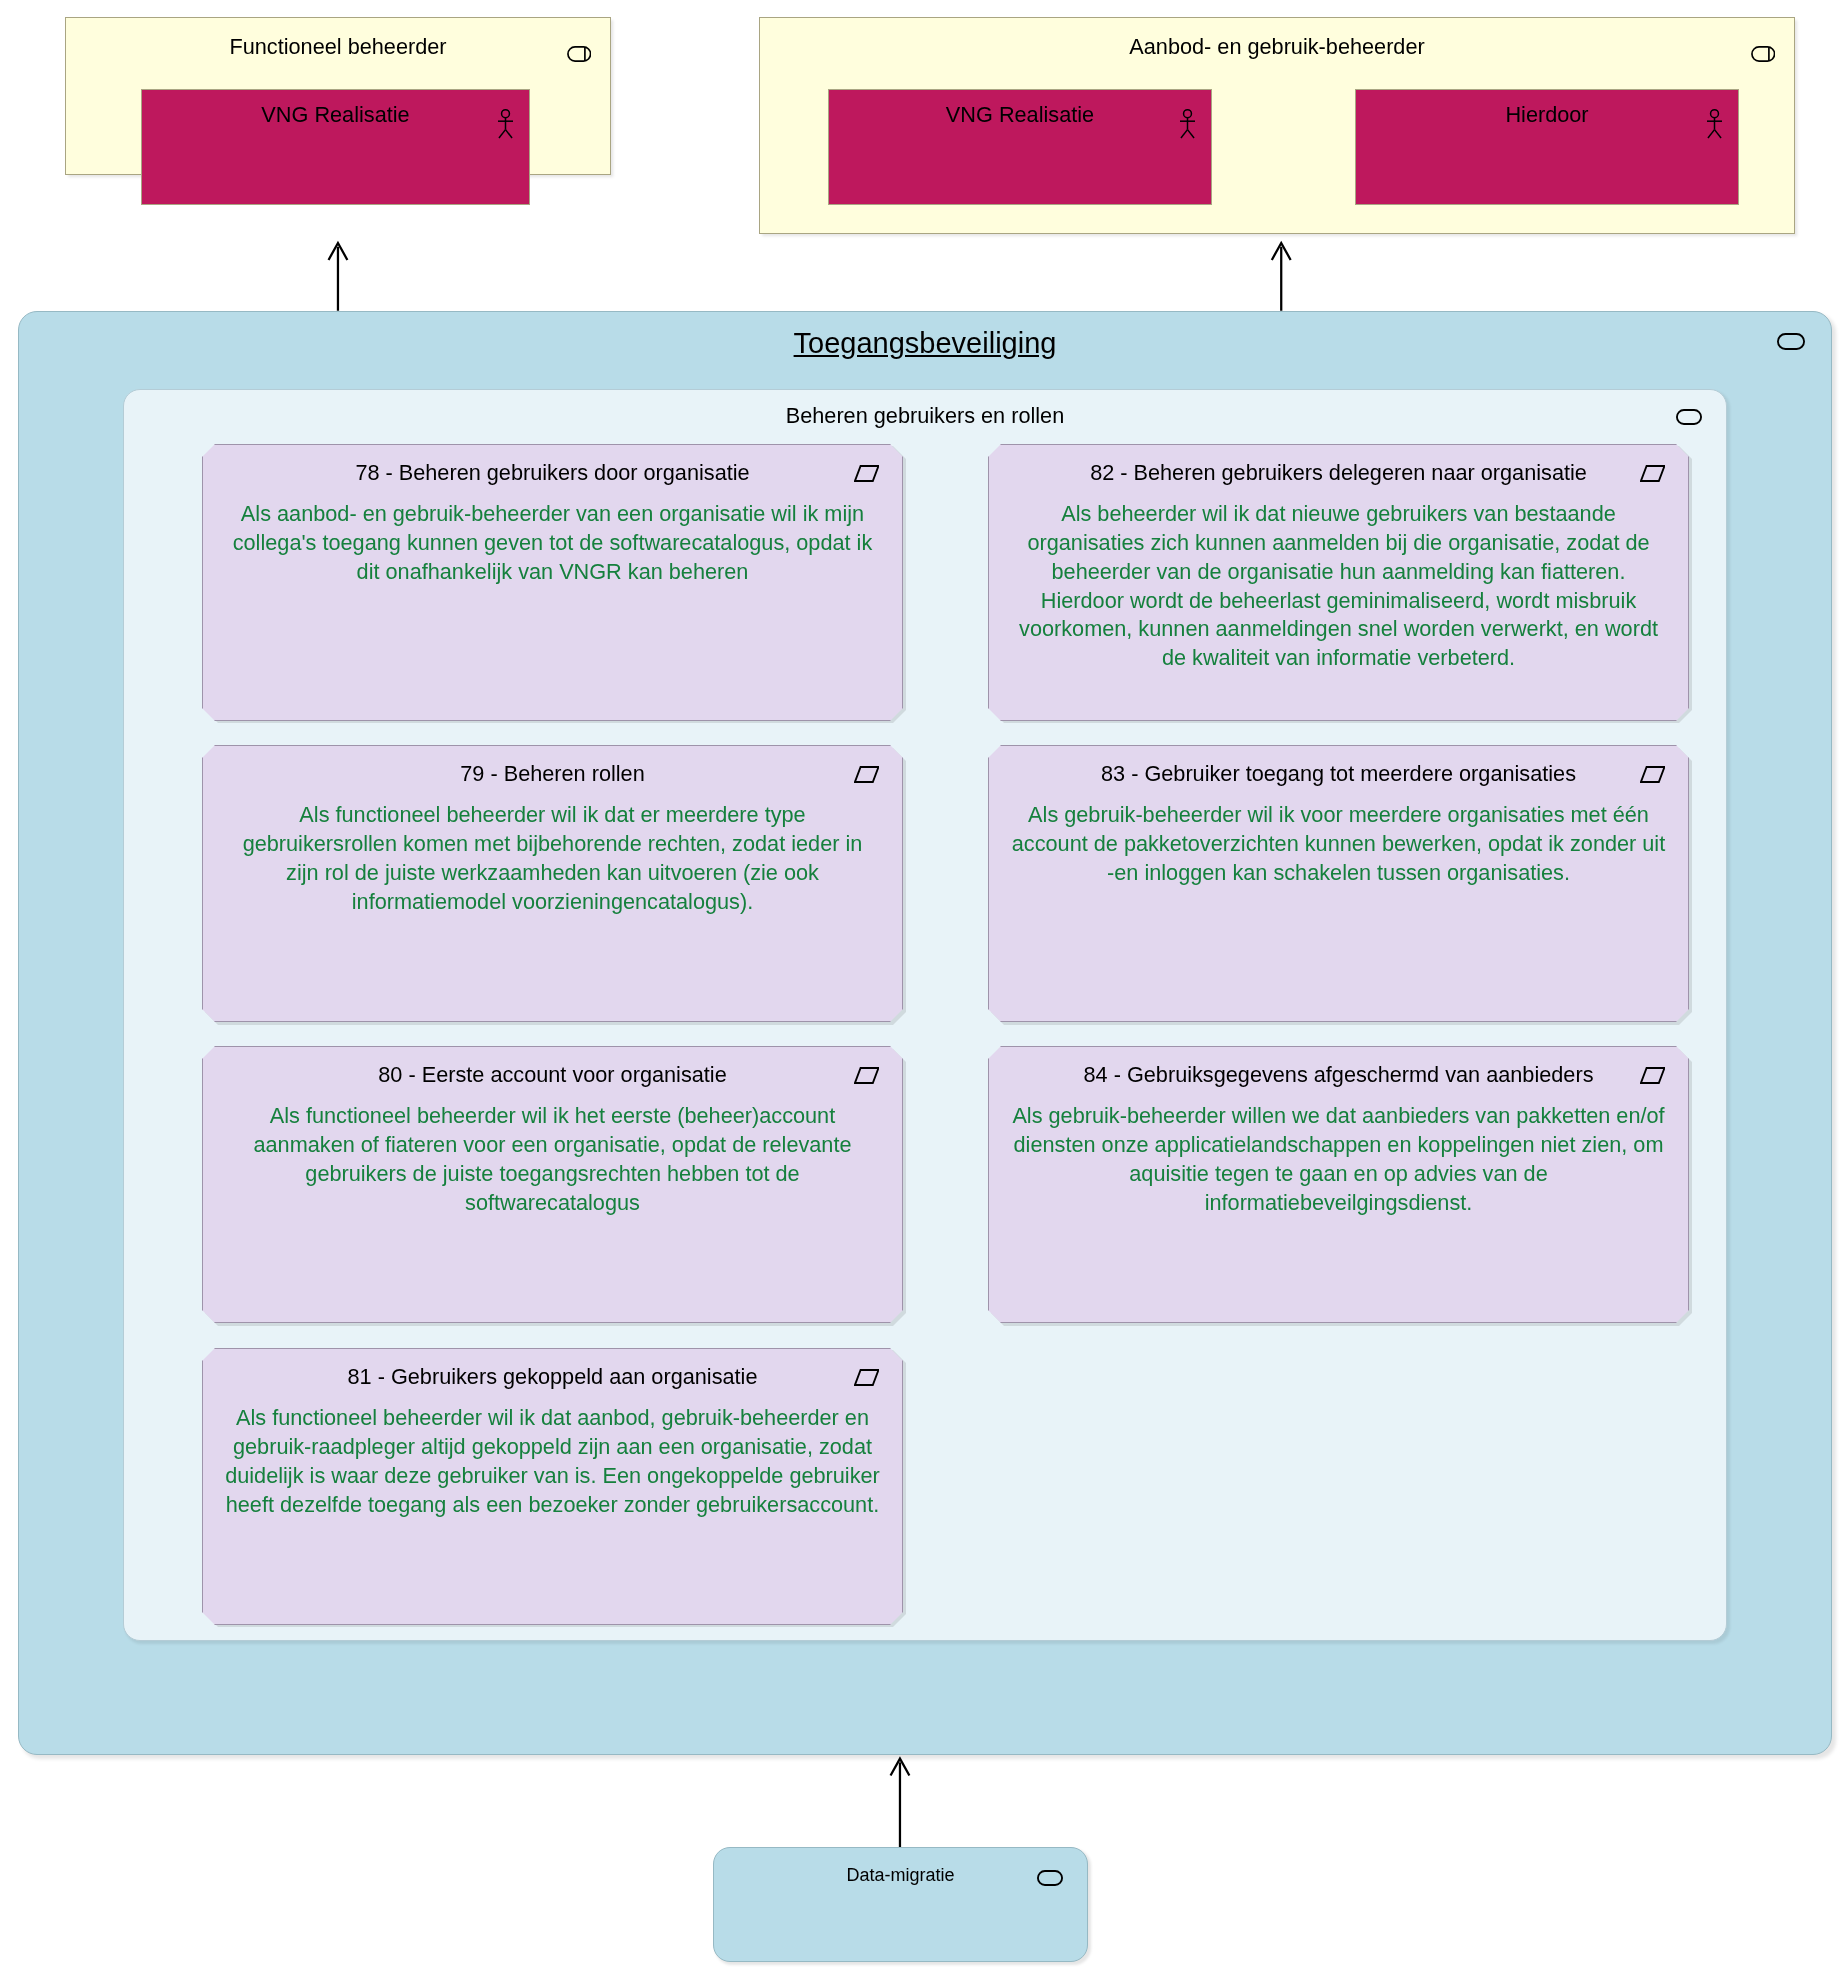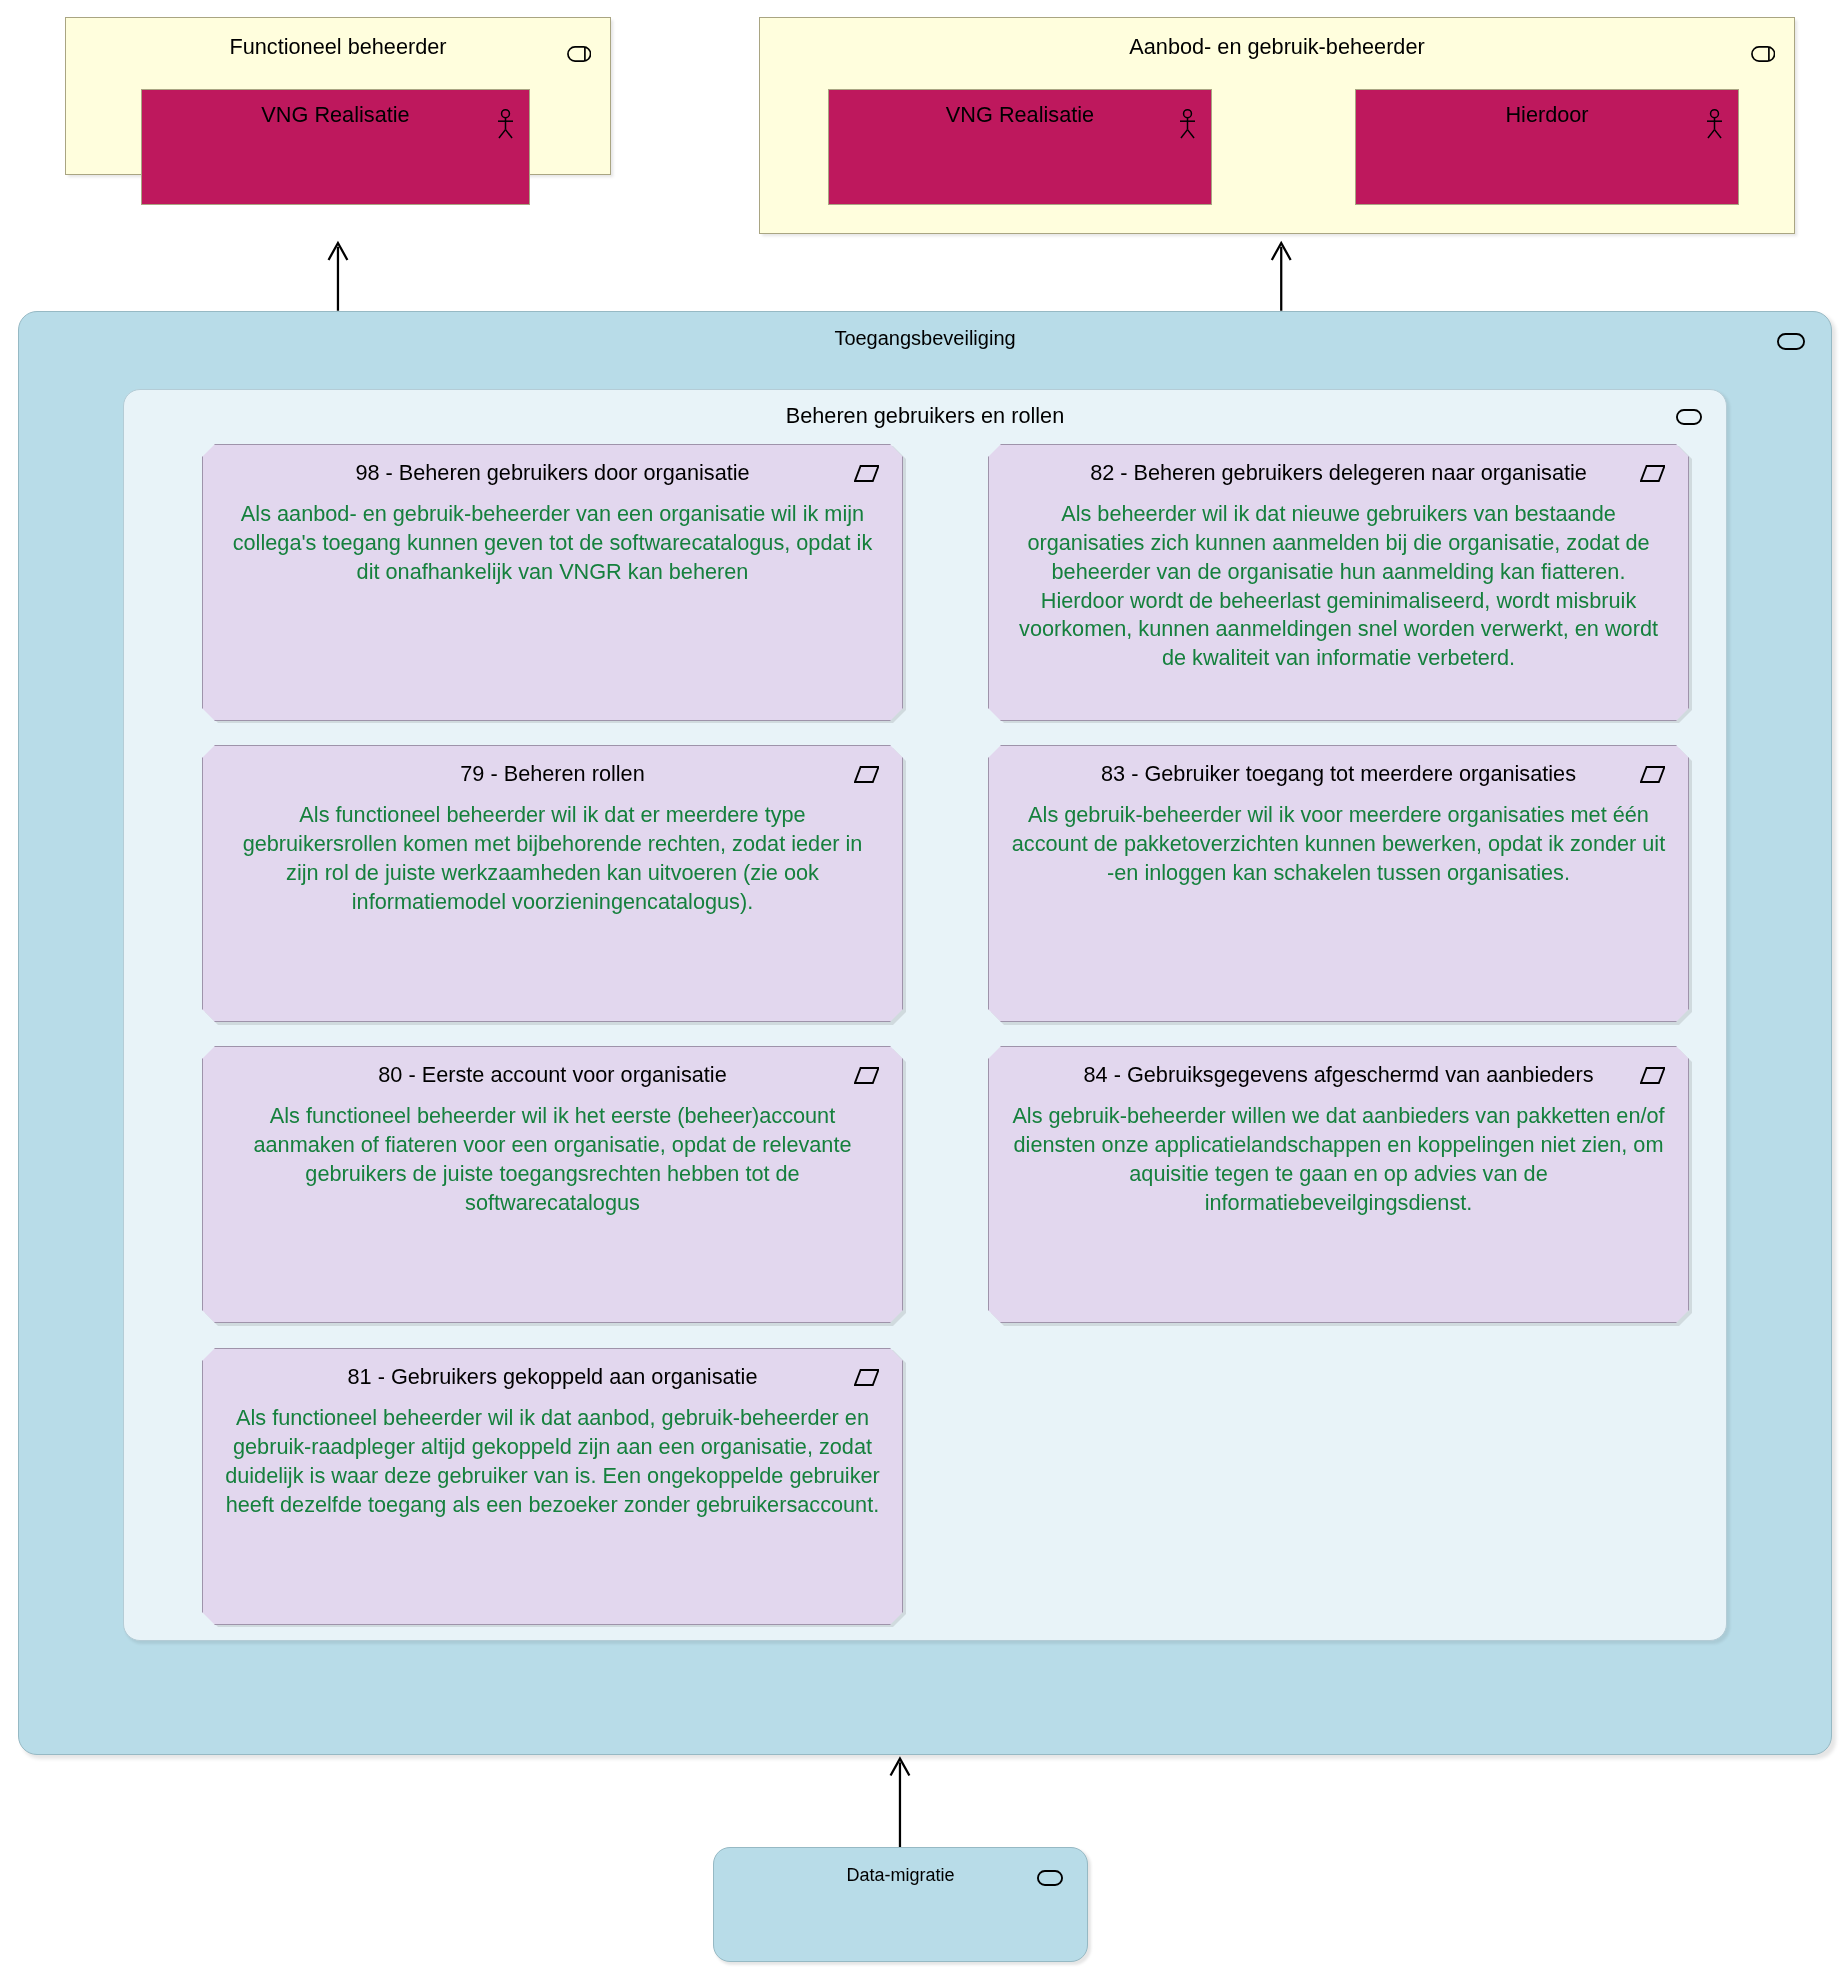--- a/index.html
+++ b/index.html
@@ -50,22 +50,23 @@
   }
 
   
   .capability {
     background: #b8dce8;
     border: 0.9px solid #96b9c4;
     border-radius: 19px;
     box-shadow: 3.8px 3.8px 3.8px rgba(0,0,0,0.10);
   }
   .capability > .node-title {
-    font-size: 20px;
+    font-size: 29px;
     padding-top: 15px;
+    text-decoration: underline;
   }
 
   .subcapability {
     background: #e8f3f8;
     border: 0.9px solid #b4ccd6;
     border-radius: 17px;
     box-shadow: 2.8px 2.8px 2.8px rgba(0,0,0,0.08);
   }
   .subcapability > .node-title {
     font-size: 21.7px;
@@ -221,21 +222,21 @@
   <div class="node subcapability" style="left:104px;top:77px;width:1604px;height:1252px;">
     <div class="node-title">Beheren gebruikers en rollen</div>
     <span class="icon" style="right:24.5px;top:19px;">
       <svg width="26" height="16" viewBox="0 0 28 17">
         <rect x="1" y="1" width="26" height="15" rx="7.5" ry="7.5" fill="none" stroke="#000" stroke-width="2"></rect>
       </svg>
     </span>
 
     <div class="requirement-shadow" style="left:81px;top:56px;width:701px;height:277px;"></div>
     <div class="node requirement" style="left:78px;top:54px;width:701px;height:277px;">
-      <div class="node-title">98 - Beheren gebruikers door organisatie</div>
+      <div class="node-title">78 - Beheren gebruikers door organisatie</div>
       <span class="icon" style="right:22.6px;top:19px;">
         <svg width="25.4" height="19" viewBox="0 0 27 20">
           <polygon points="7,2 26,2 20,18 1,18" fill="none" stroke="#000" stroke-width="2"></polygon>
         </svg>
       </span>
       <div class="req-body">Als aanbod- en gebruik-beheerder van een organisatie wil ik mijn collega's toegang kunnen geven tot de softwarecatalogus, opdat ik dit onafhankelijk van VNGR kan beheren</div>
     </div>
 
     <div class="requirement-shadow" style="left:867px;top:56px;width:701px;height:277px;"></div>
     <div class="node requirement" style="left:864px;top:54px;width:701px;height:277px;">

